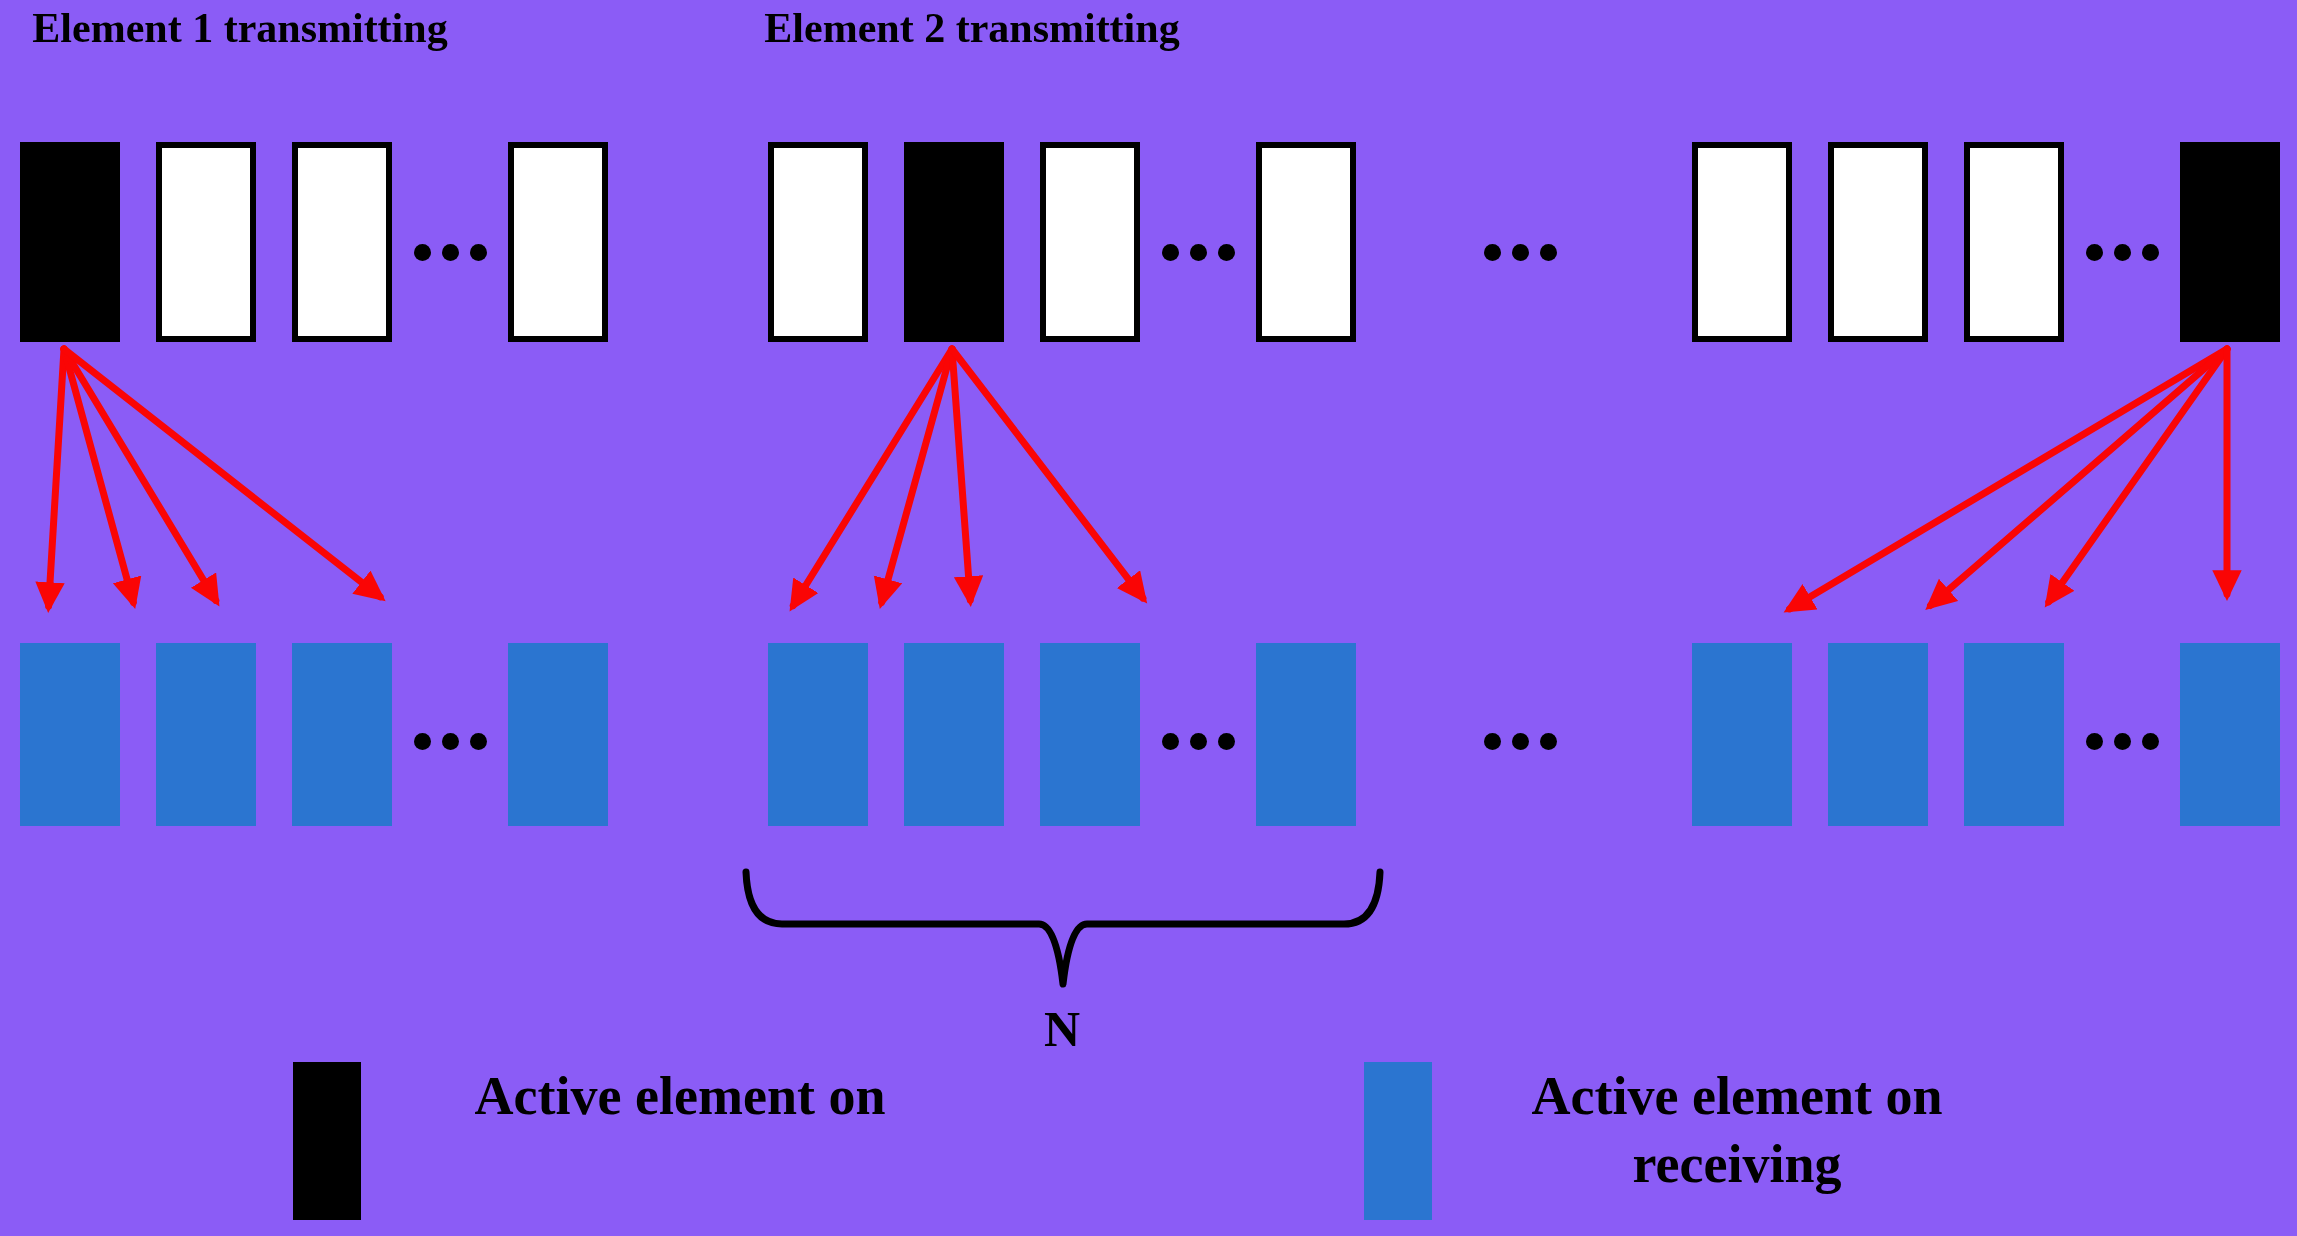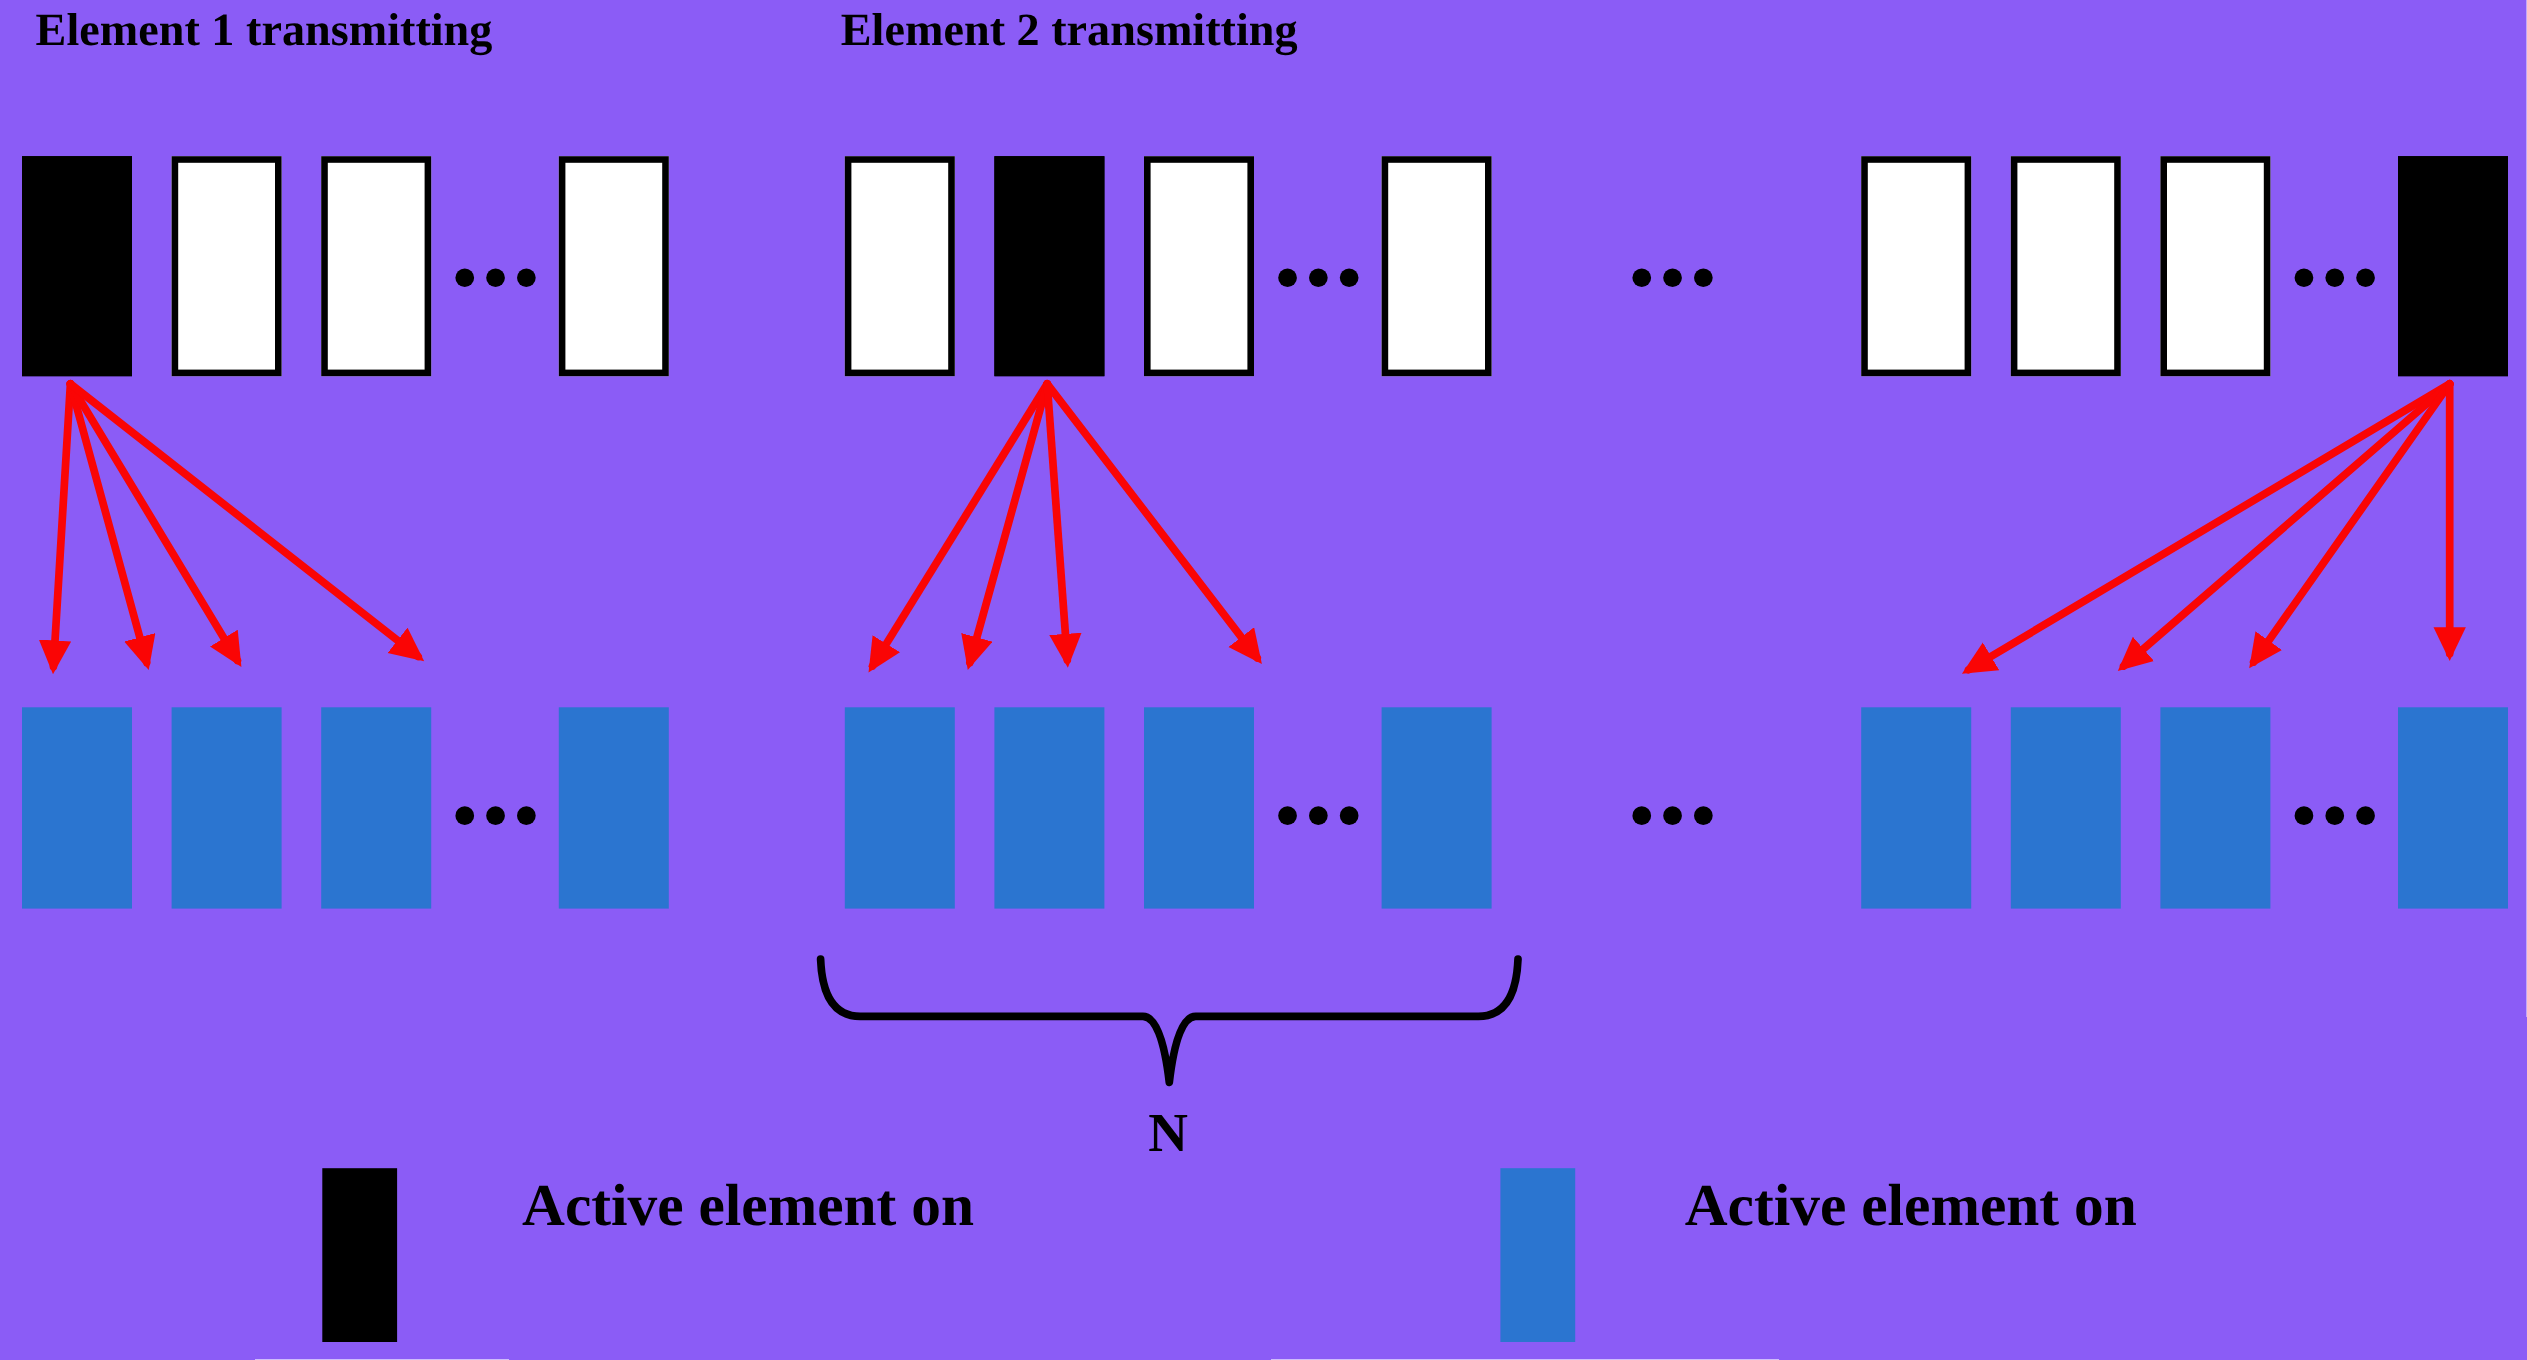--- a/index.html
+++ b/index.html
@@ -141,16 +141,17 @@
   <div class="brace-label" id="brace-label" style="left: 1062px; top: 1000px;">N</div>
 
   <div id="legend">
     <div class="legend-swatch" id="legend-swatch-0" style="left: 293px; top: 1062px; width: 68px; height: 158px; background: rgb(0, 0, 0);"></div>
     <div class="legend-text" id="legend-text-0" style="left: 680px; top: 1062px;">
       <div>Active element on</div>
     </div>
     <div class="legend-swatch" id="legend-swatch-1" style="left: 1364px; top: 1062px; width: 68px; height: 158px; background: rgb(43, 117, 208);"></div>
     <div class="legend-text" id="legend-text-1" style="left: 1737px; top: 1062px;">
       <div>Active element on</div>
+      <div>receiving</div>
     </div>
   </div>
 
 </div>
 
 </body></html>

